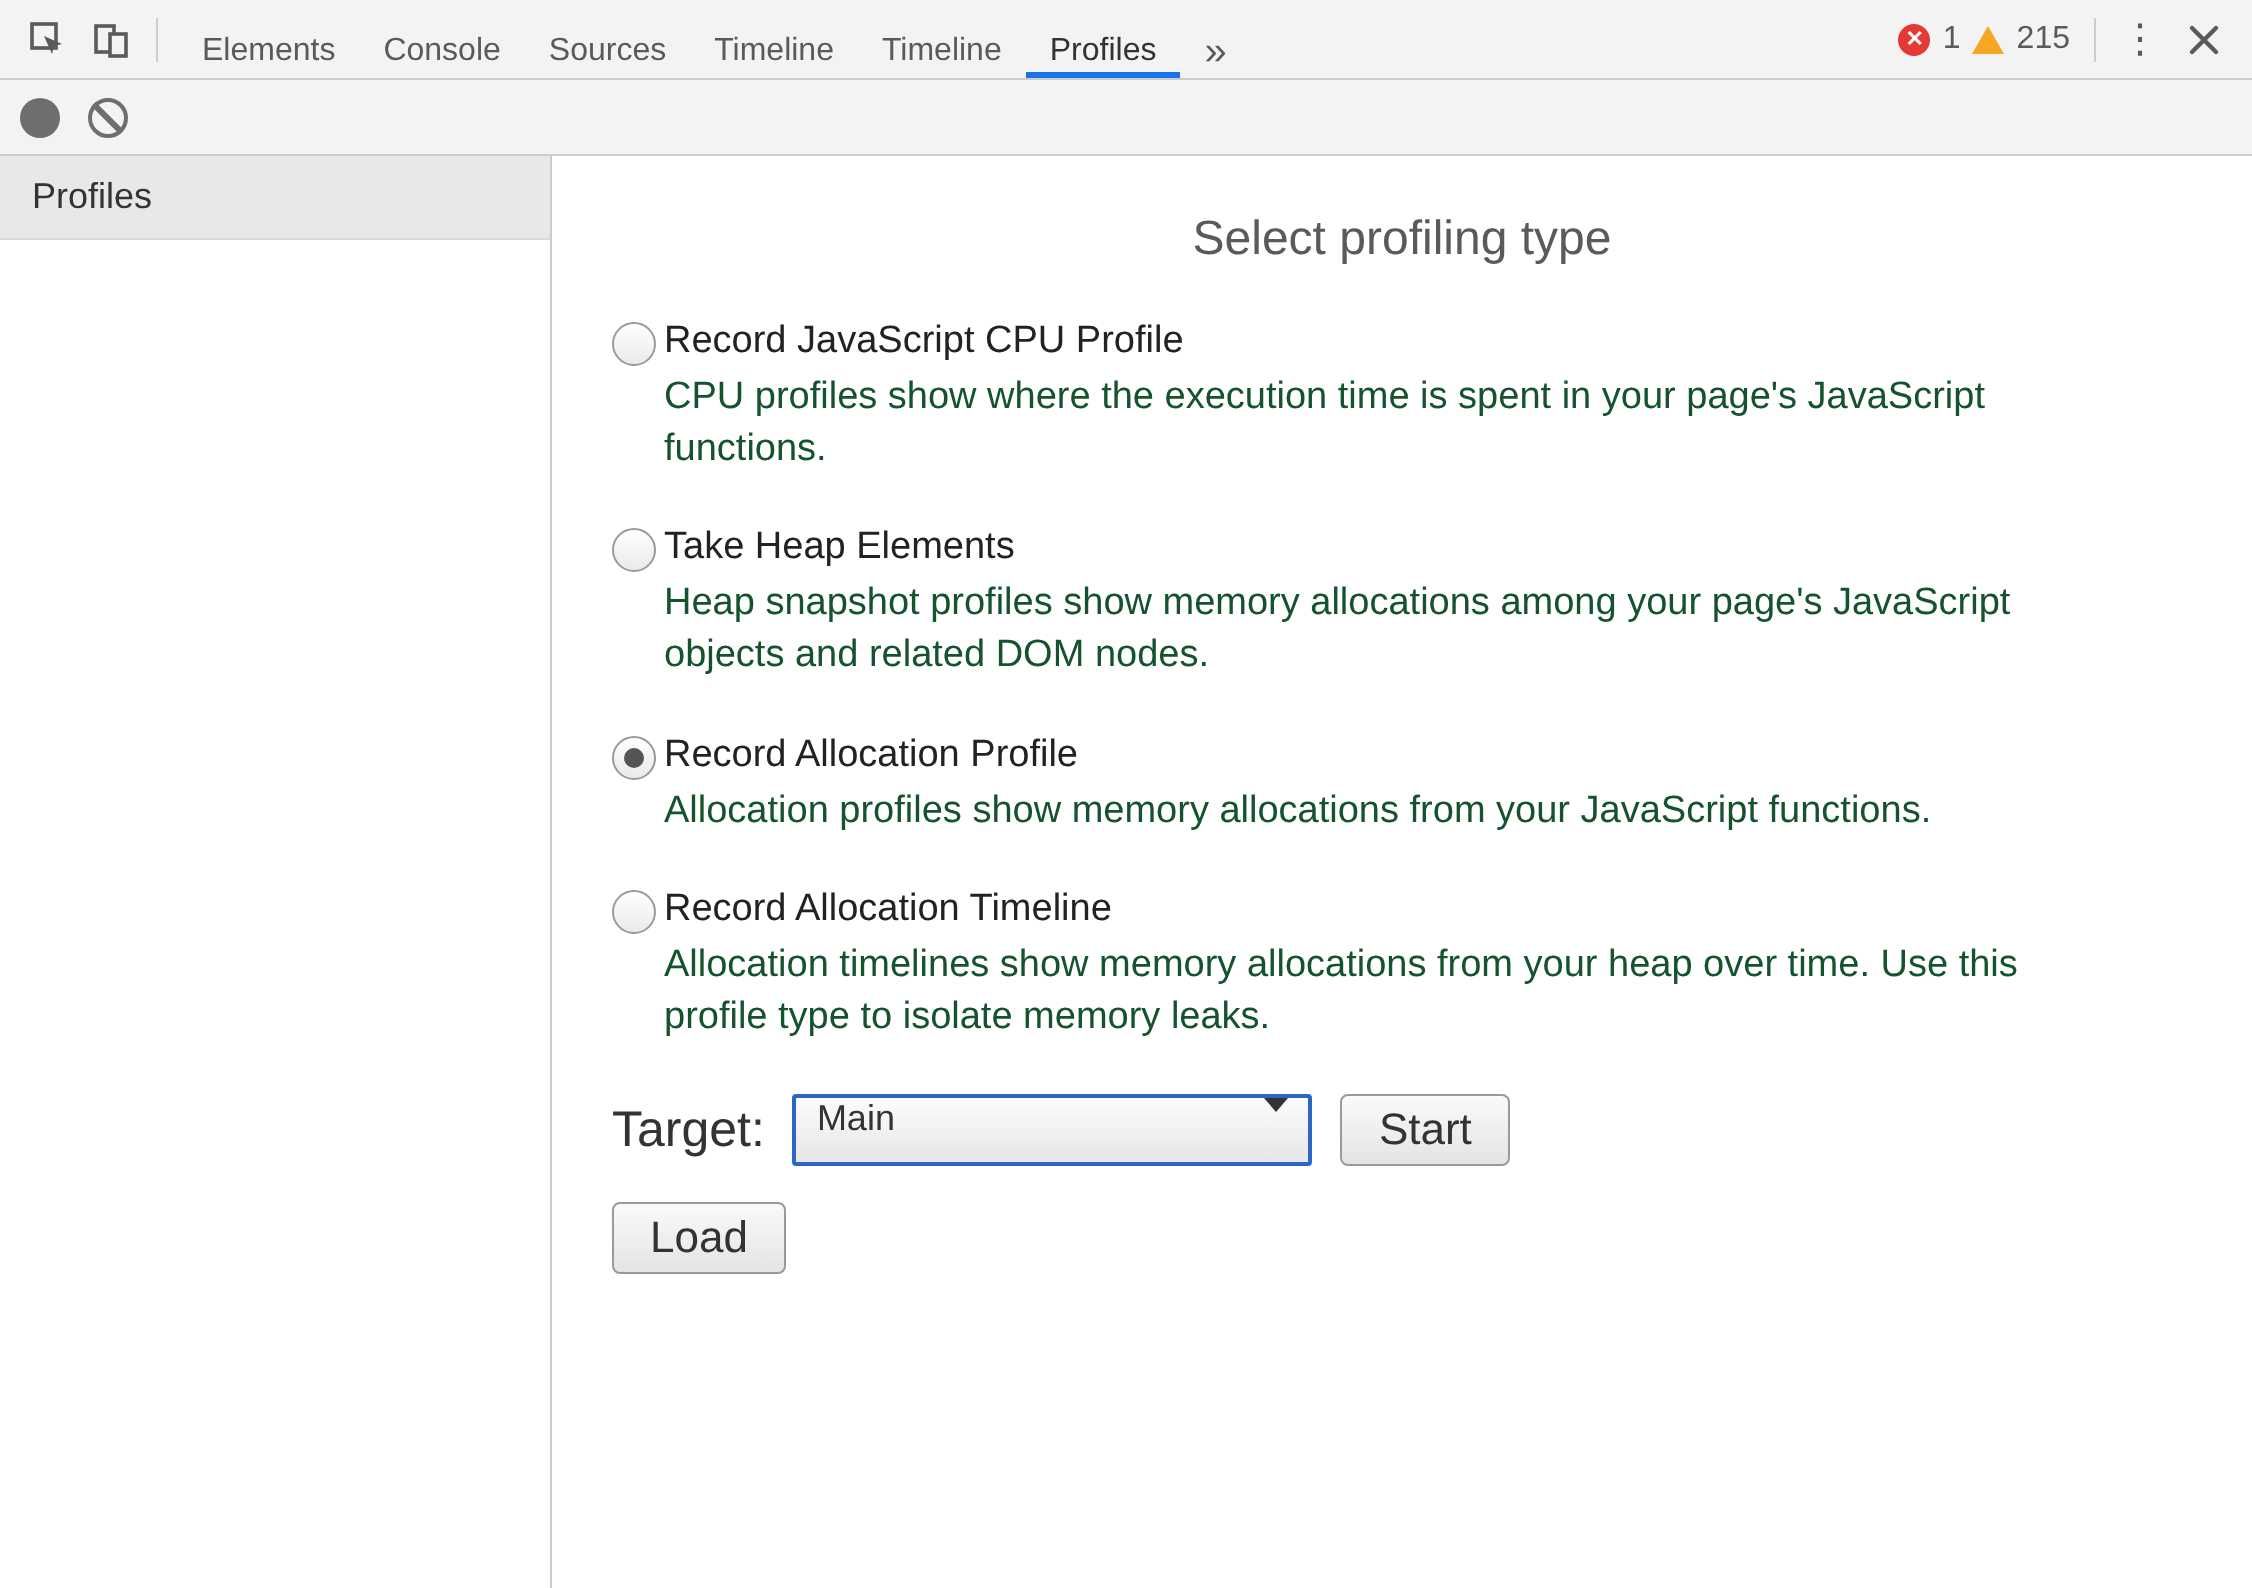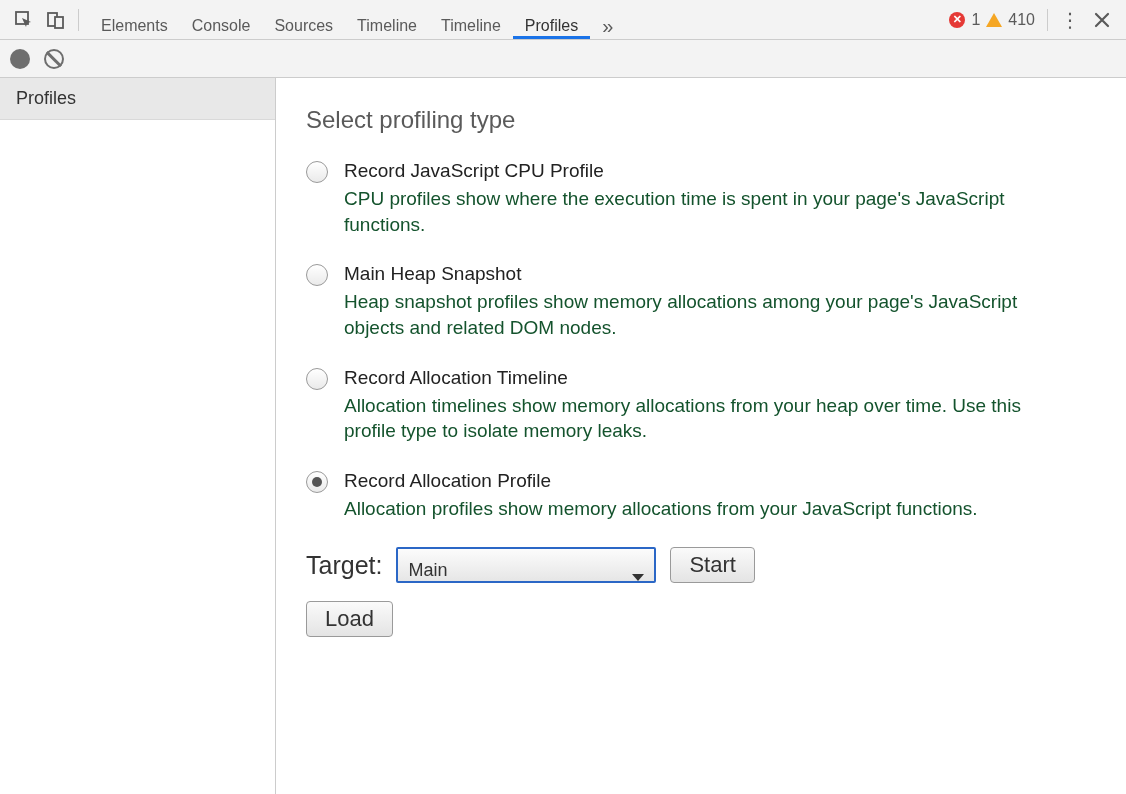--- a/index.html
+++ b/index.html
@@ -132,25 +132,26 @@
   .content {
     flex: 1;
     padding: 28px 30px;
     overflow-y: auto;
   }
   .content h1 {
     margin: 0 0 26px 0;
     font-size: 24px;
     font-weight: 400;
     color: #5a5a5a;
+    text-align: center;
   }
   .option {
     display: flex;
     align-items: flex-start;
-    gap: 16px;
+    gap: 4px;
     margin-bottom: 26px;
     cursor: pointer;
   }
   .radio {
     width: 22px; height: 22px;
     border: 1px solid #9a9a9a;
     border-radius: 50%;
     background: linear-gradient(#fff,#eaeaea);
     flex-shrink: 0;
     display: flex; align-items: center; justify-content: center;
@@ -185,21 +186,21 @@
     font-size: 25px;
     color: #333;
   }
   .select-box {
     width: 260px;
     height: 36px;
     border: 2px solid #2b67c6;
     border-radius: 2px;
     background: linear-gradient(#fcfcfc,#e6e6e6);
     display: flex;
-    align-items: flex-end;
+    align-items: flex-start;
     padding: 0 10px;
     justify-content: space-between;
     font-size: 18px;
     color: #333;
     cursor: pointer;
   }
   .caret-down {
     width: 0; height: 0;
     border-left: 6px solid transparent;
     border-right: 6px solid transparent;
@@ -242,21 +243,21 @@
     <div class="tab">Timeline</div>
     <div class="tab">Timeline</div>
     <div class="tab active">Profiles</div>
     <div class="tab" style="font-size:20px;">»</div>
   </div>
   <div class="top-spacer"></div>
   <div class="err-block">
     <span class="circle-red">✕</span>
     <span>1</span>
     <span class="tri-yellow"></span>
-    <span>410</span>
+    <span>215</span>
   </div>
   <div class="tb-divider"></div>
   <div class="tb-icon-btn" style="font-size:20px;color:#5a5a5a;">⋮</div>
   <div class="tb-icon-btn">
     <svg width="16" height="16" viewBox="0 0 16 16">
         <path d="M2 2 L14 14 M14 2 L2 14" stroke="#5a5a5a" stroke-width="2.2" stroke-linecap="round"></path>
       </svg>
   </div>
 </div>
 
@@ -280,43 +281,43 @@
       <div class="radio"></div>
       <div class="opt-body">
         <div class="opt-title">Record JavaScript CPU Profile</div>
         <div class="opt-desc">CPU profiles show where the execution time is spent in your page's JavaScript functions.</div>
       </div>
     </div>
 
     <div class="option">
       <div class="radio"></div>
       <div class="opt-body">
-        <div class="opt-title">Main Heap Snapshot</div>
+        <div class="opt-title">Take Heap Elements</div>
         <div class="opt-desc">Heap snapshot profiles show memory allocations among your page's JavaScript objects and related DOM nodes.</div>
-      </div>
-    </div>
-
-    <div class="option">
-      <div class="radio"></div>
-      <div class="opt-body">
-        <div class="opt-title">Record Allocation Timeline</div>
-        <div class="opt-desc">Allocation timelines show memory allocations from your heap over time. Use this profile type to isolate memory leaks.</div>
       </div>
     </div>
 
     <div class="option">
       <div class="radio checked">
           <div class="dot"></div>
         </div>
       <div class="opt-body">
         <div class="opt-title">Record Allocation Profile</div>
         <div class="opt-desc">Allocation profiles show memory allocations from your JavaScript functions.</div>
       </div>
     </div>
 
+    <div class="option">
+      <div class="radio"></div>
+      <div class="opt-body">
+        <div class="opt-title">Record Allocation Timeline</div>
+        <div class="opt-desc">Allocation timelines show memory allocations from your heap over time. Use this profile type to isolate memory leaks.</div>
+      </div>
+    </div>
+
     <div class="target-row">
       <span class="target-label">Target:</span>
       <div class="select-box">
         <span>Main</span>
         <span class="caret-down"></span>
       </div>
       <div class="btn">Start</div>
     </div>
 
     <div class="btn">Load</div>

